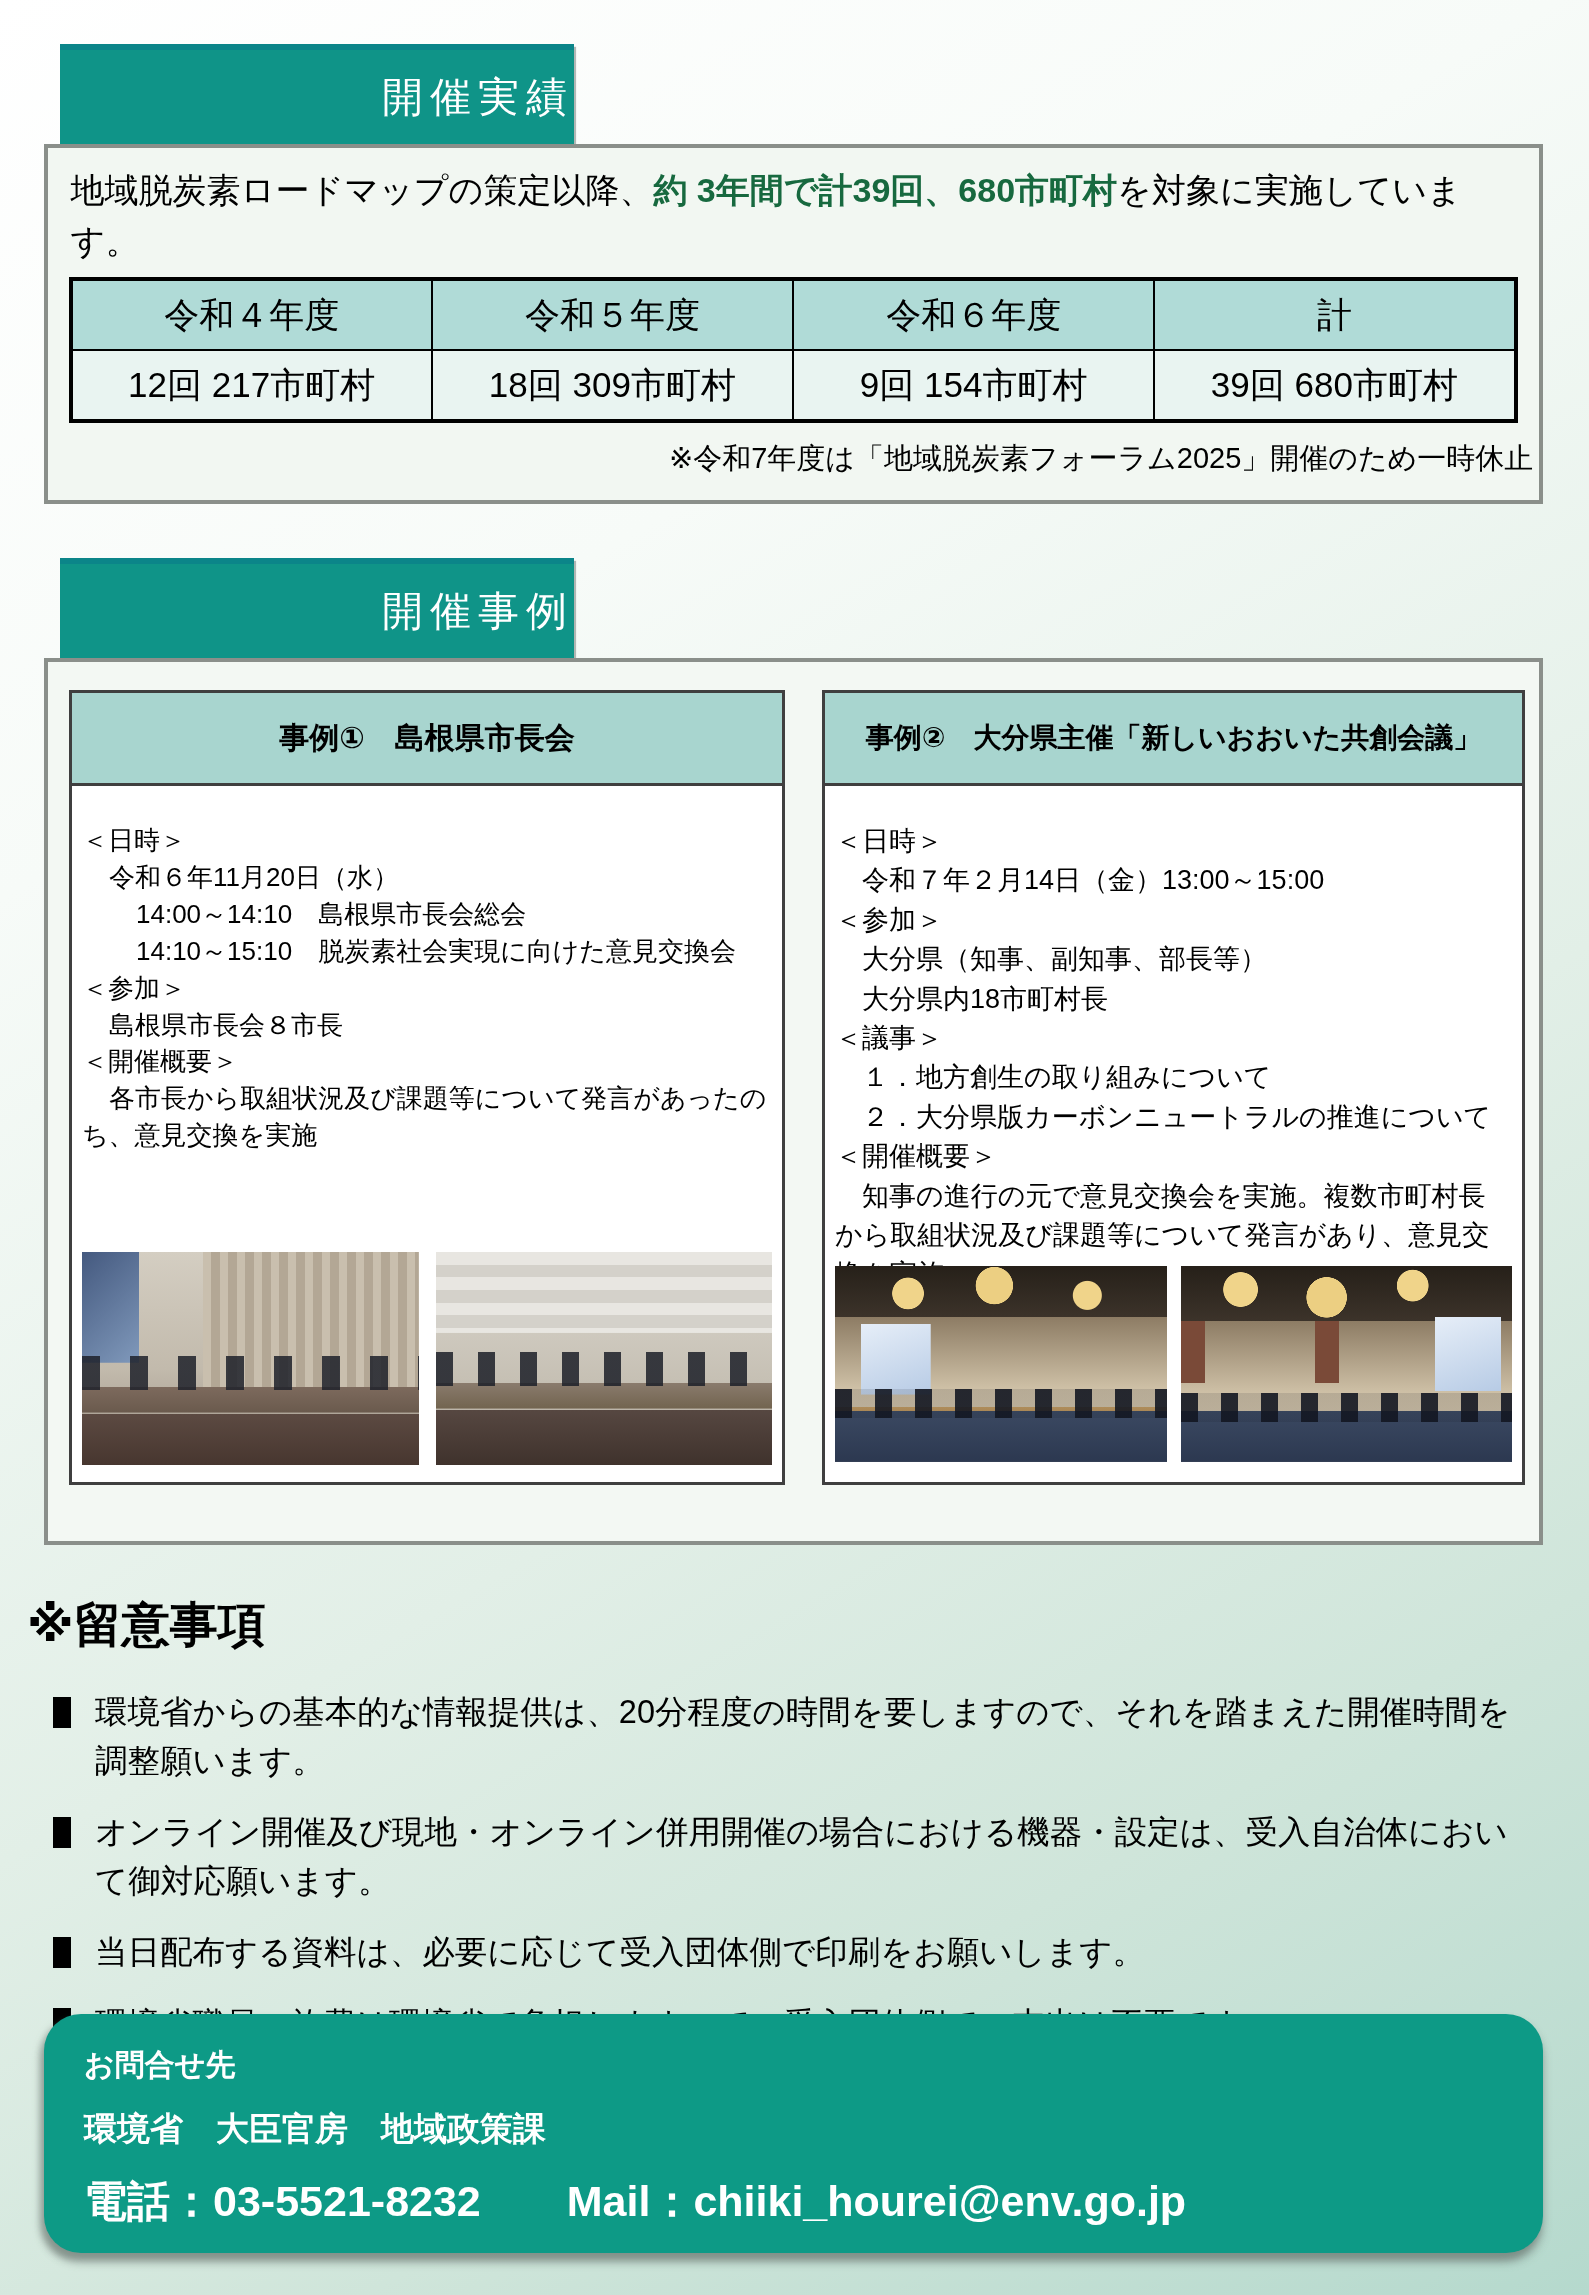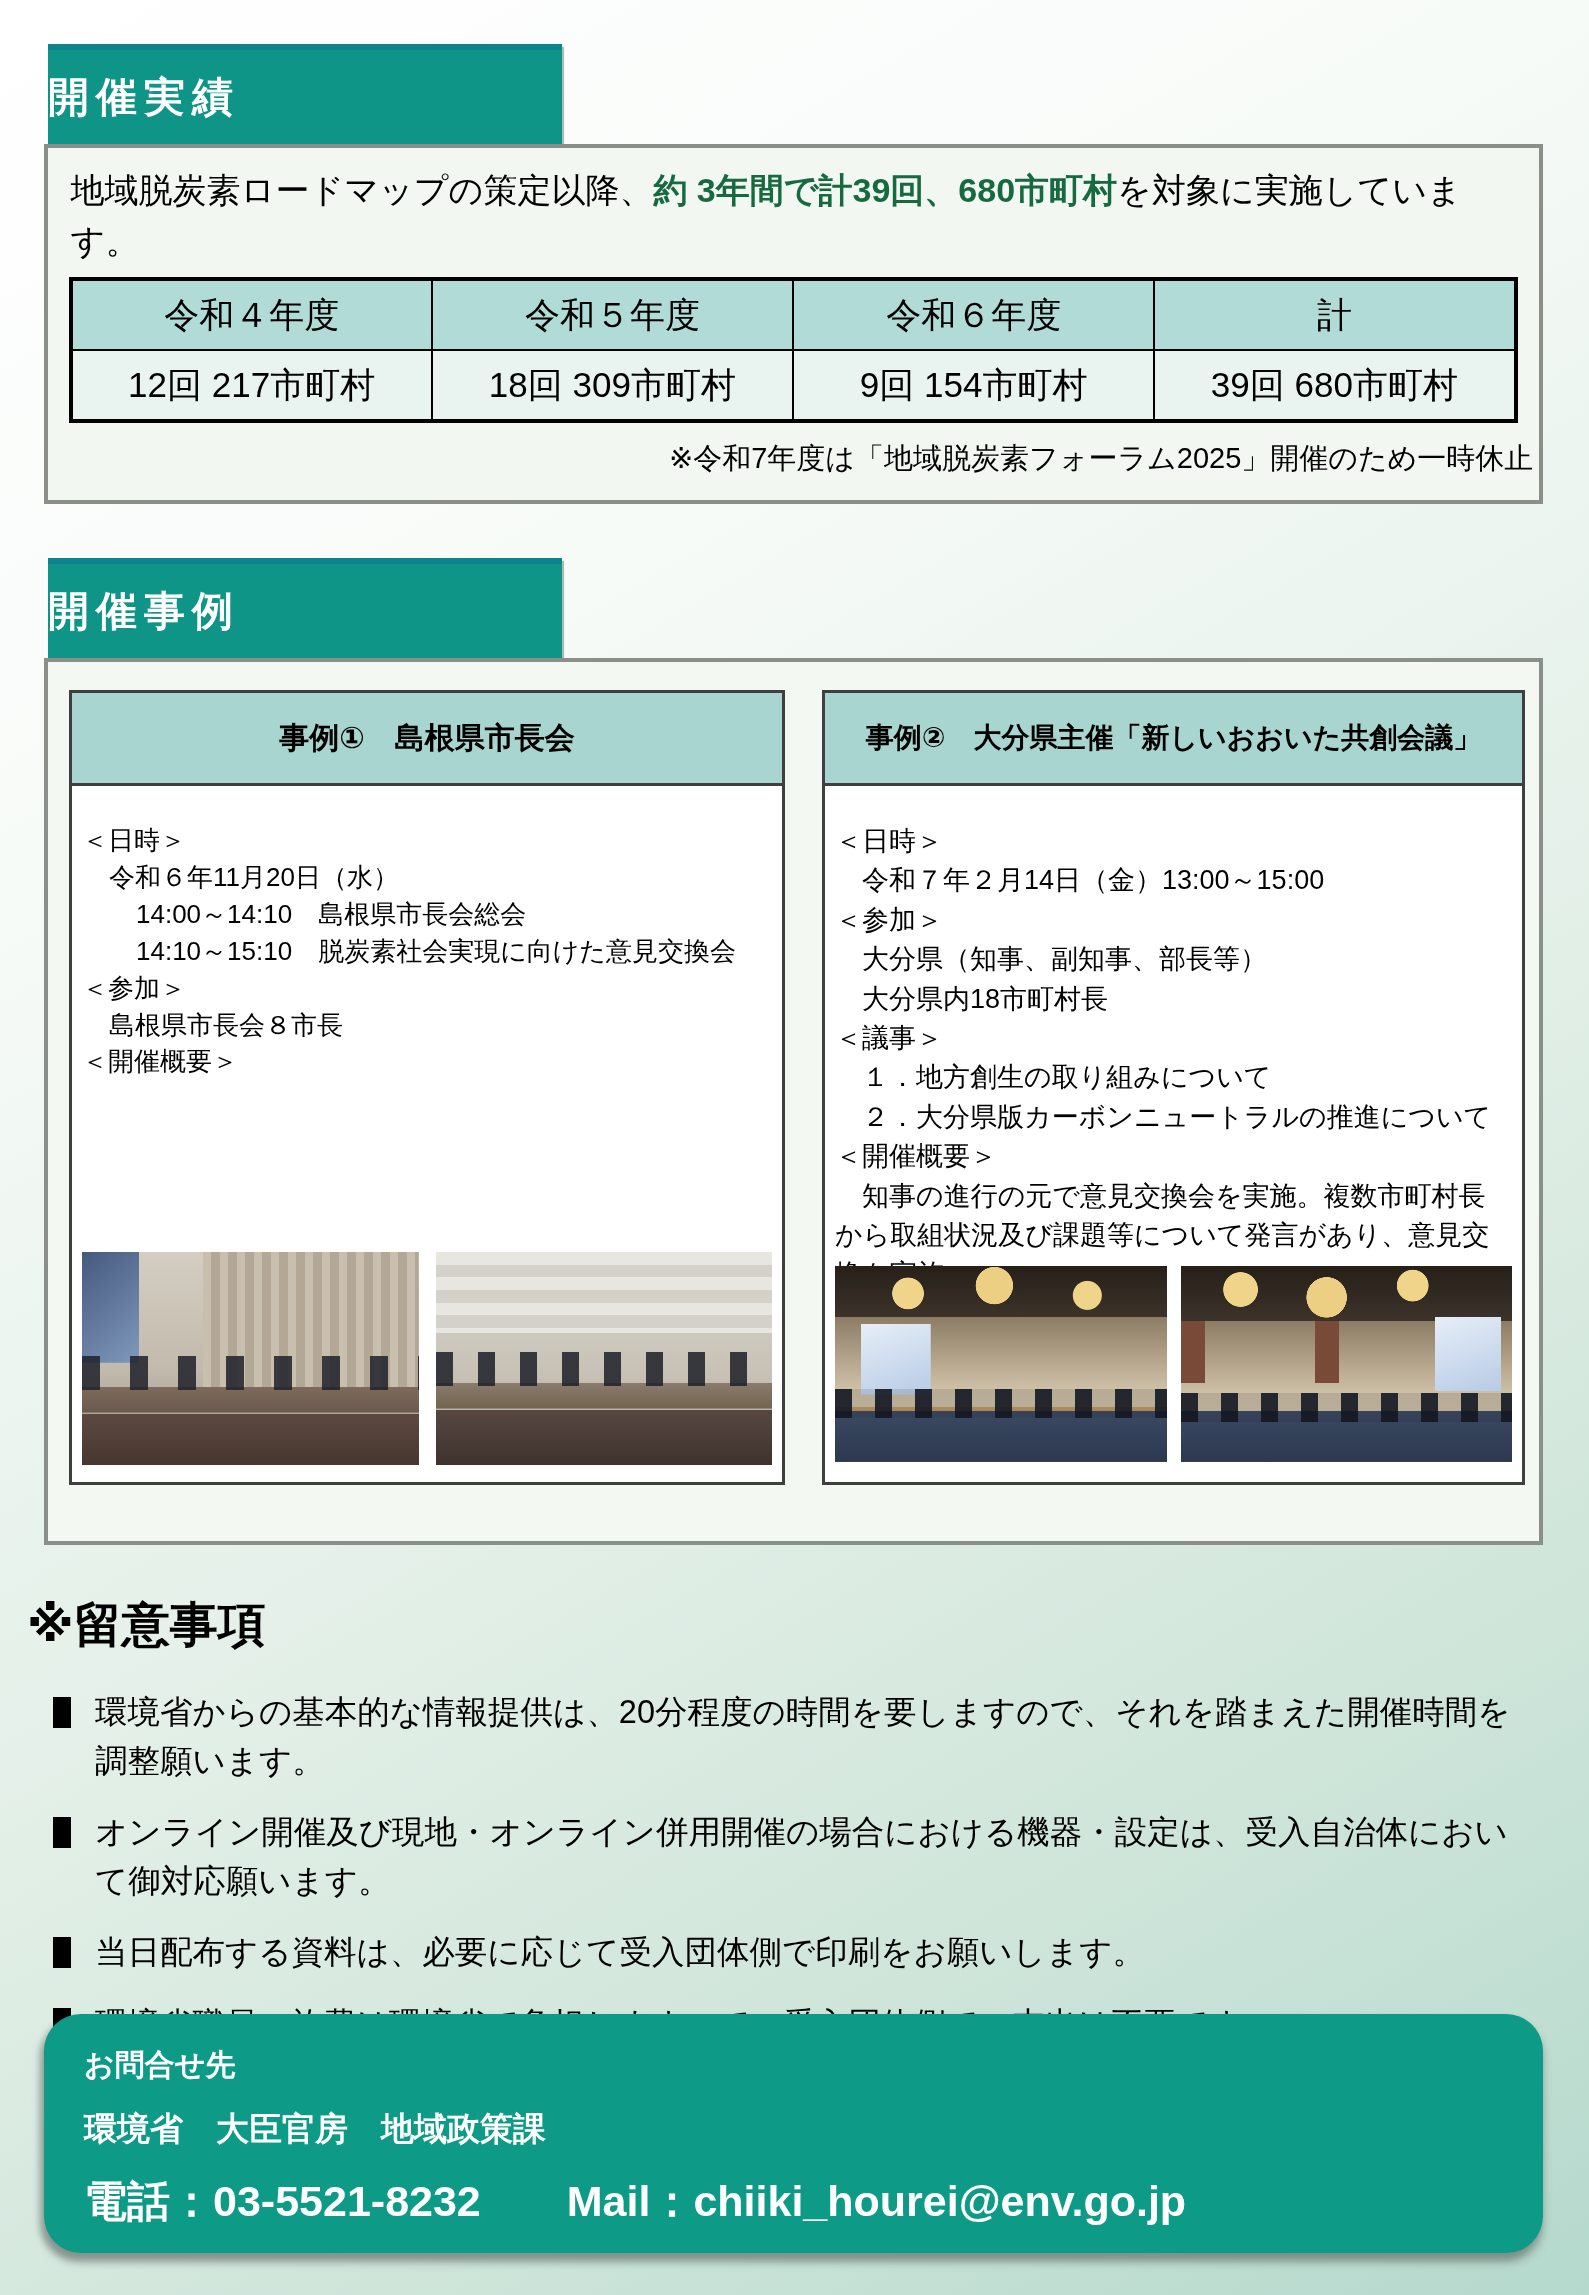--- a/index.html
+++ b/index.html
@@ -8,24 +8,24 @@
     font-family: "Liberation Sans", "DejaVu Sans", sans-serif;
     color:#000;
   }
   .page {
     position:relative; width:1589px; height:2295px; overflow:hidden;
     background: linear-gradient(150deg, #ffffff 0%, #f7fbf8 28%, #e2efe7 58%, #cfe5da 78%, #b5d9cd 100%);
   }
 
   
   .badge {
-    position:absolute; left:48px; width:514px; height:100px;
+    position:absolute; left:60px; width:514px; height:100px;
     background:#0f9488; border-top:6.4px solid #0b8589;
-    color:#fff; font-weight:bold; font-size:41px; letter-spacing:7px;
-    display:flex; align-items:center; justify-content:flex-start;
+    color:#fff; font-weight:normal; font-size:41px; letter-spacing:7px;
+    display:flex; align-items:center; justify-content:flex-end;
     box-shadow: 2.1px 2.8px 0 rgba(120,125,122,0.55);
   }
   .badge-results { top:44px; }
   .badge-cases   { top:558px; }
 
   
   .box1 {
     position:absolute; left:44px; top:144px; width:1499px; height:360px;
     background:#f2f7f2; border:4.2px solid #8a8f8a;
   }
@@ -189,20 +189,21 @@
     <div class="case-box case-1">
       <div class="case-header">事例①　島根県市長会</div>
       <div class="case-body">
           <div class="case-line indent-0">＜日時＞</div>
           <div class="case-line indent-1">令和６年11月20日（水）</div>
           <div class="case-line indent-2">14:00～14:10　島根県市長会総会</div>
           <div class="case-line indent-2">14:10～15:10　脱炭素社会実現に向けた意見交換会</div>
           <div class="case-line indent-0">＜参加＞</div>
           <div class="case-line indent-1">島根県市長会８市長</div>
           <div class="case-line indent-0">＜開催概要＞</div>
+          <div class="case-line indent-1">各市長から取組状況及び課題等について発言があったのち、意見交換を実施</div>
         </div>
       <div class="photo-row">
         <div class="photo photo-shimane-1"></div>
         <div class="photo photo-shimane-2"></div>
       </div>
     </div>
 
     <div class="case-box case-2">
       <div class="case-header">事例②　大分県主催「新しいおおいた共創会議」</div>
       <div class="case-body">

